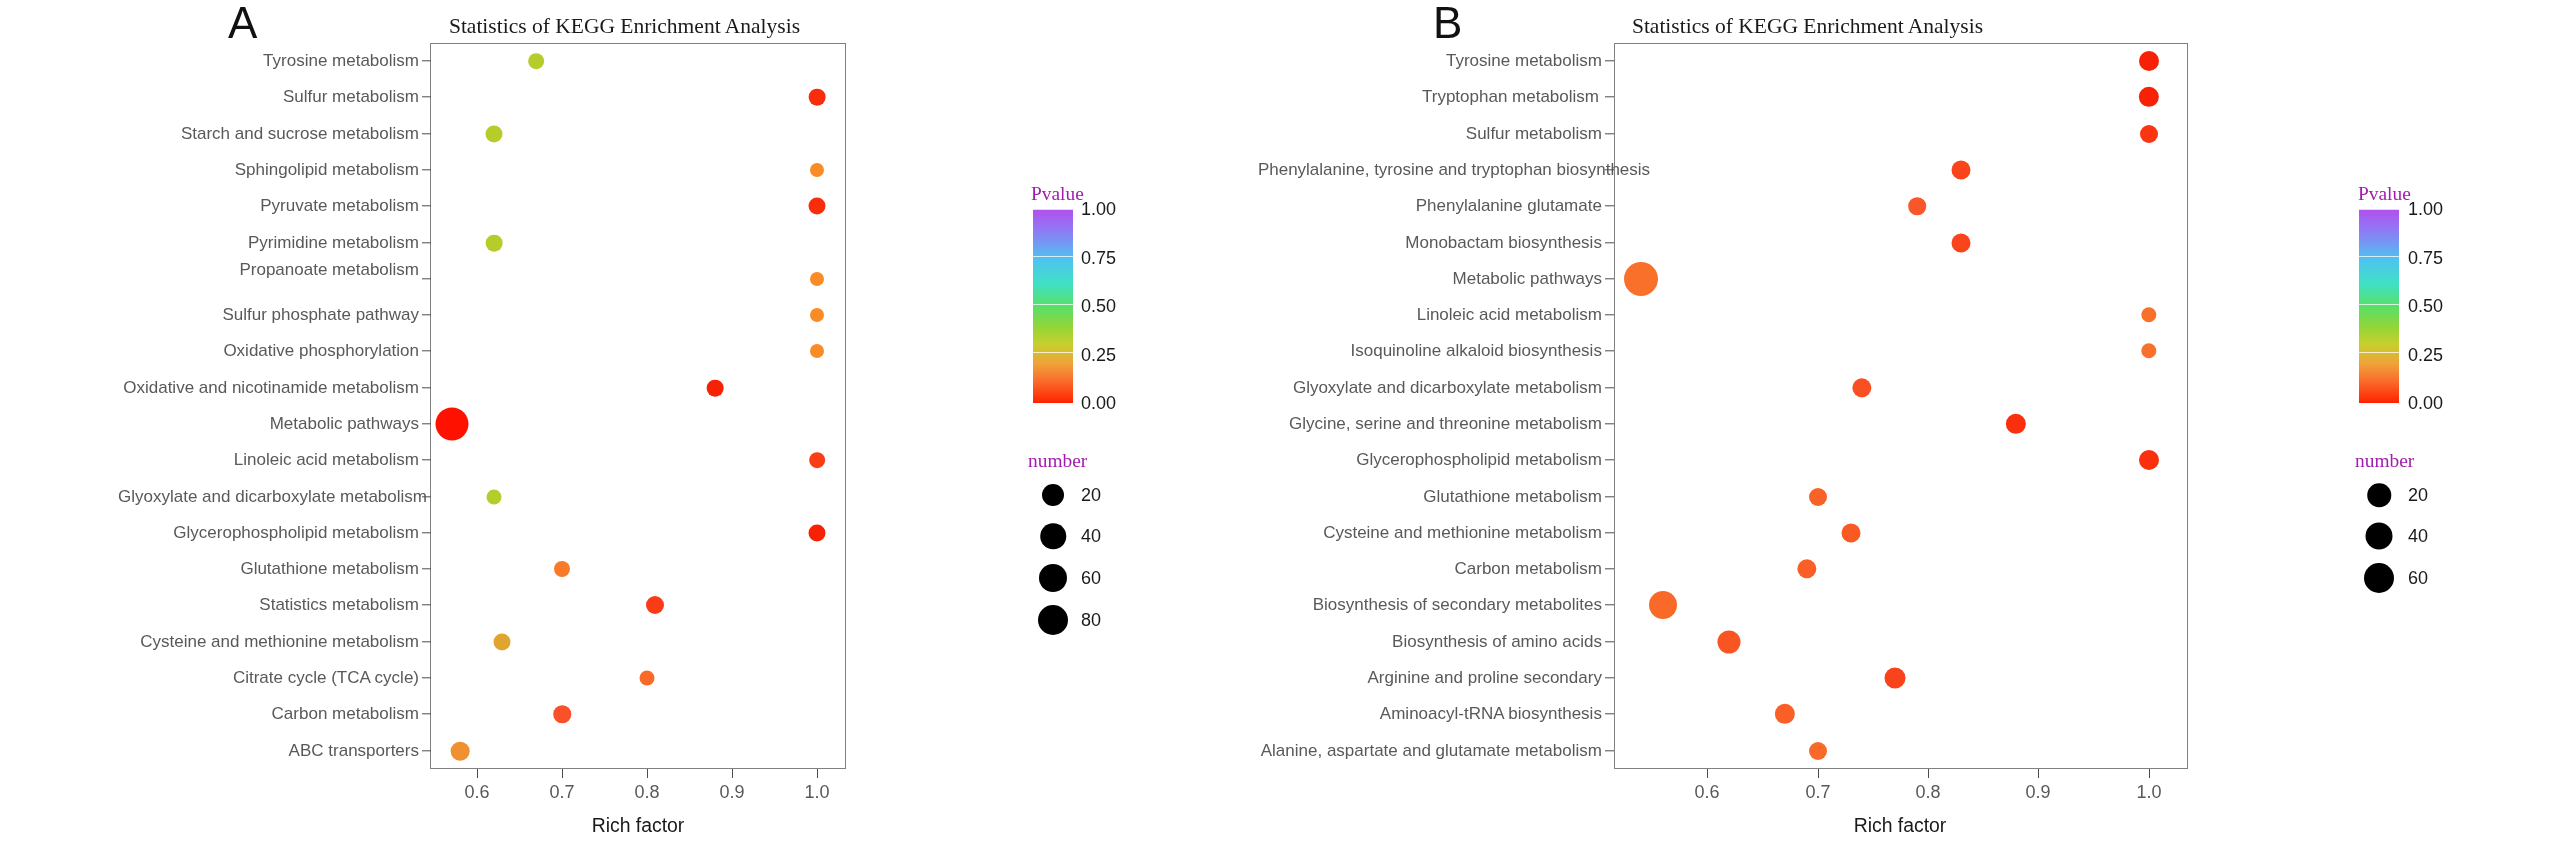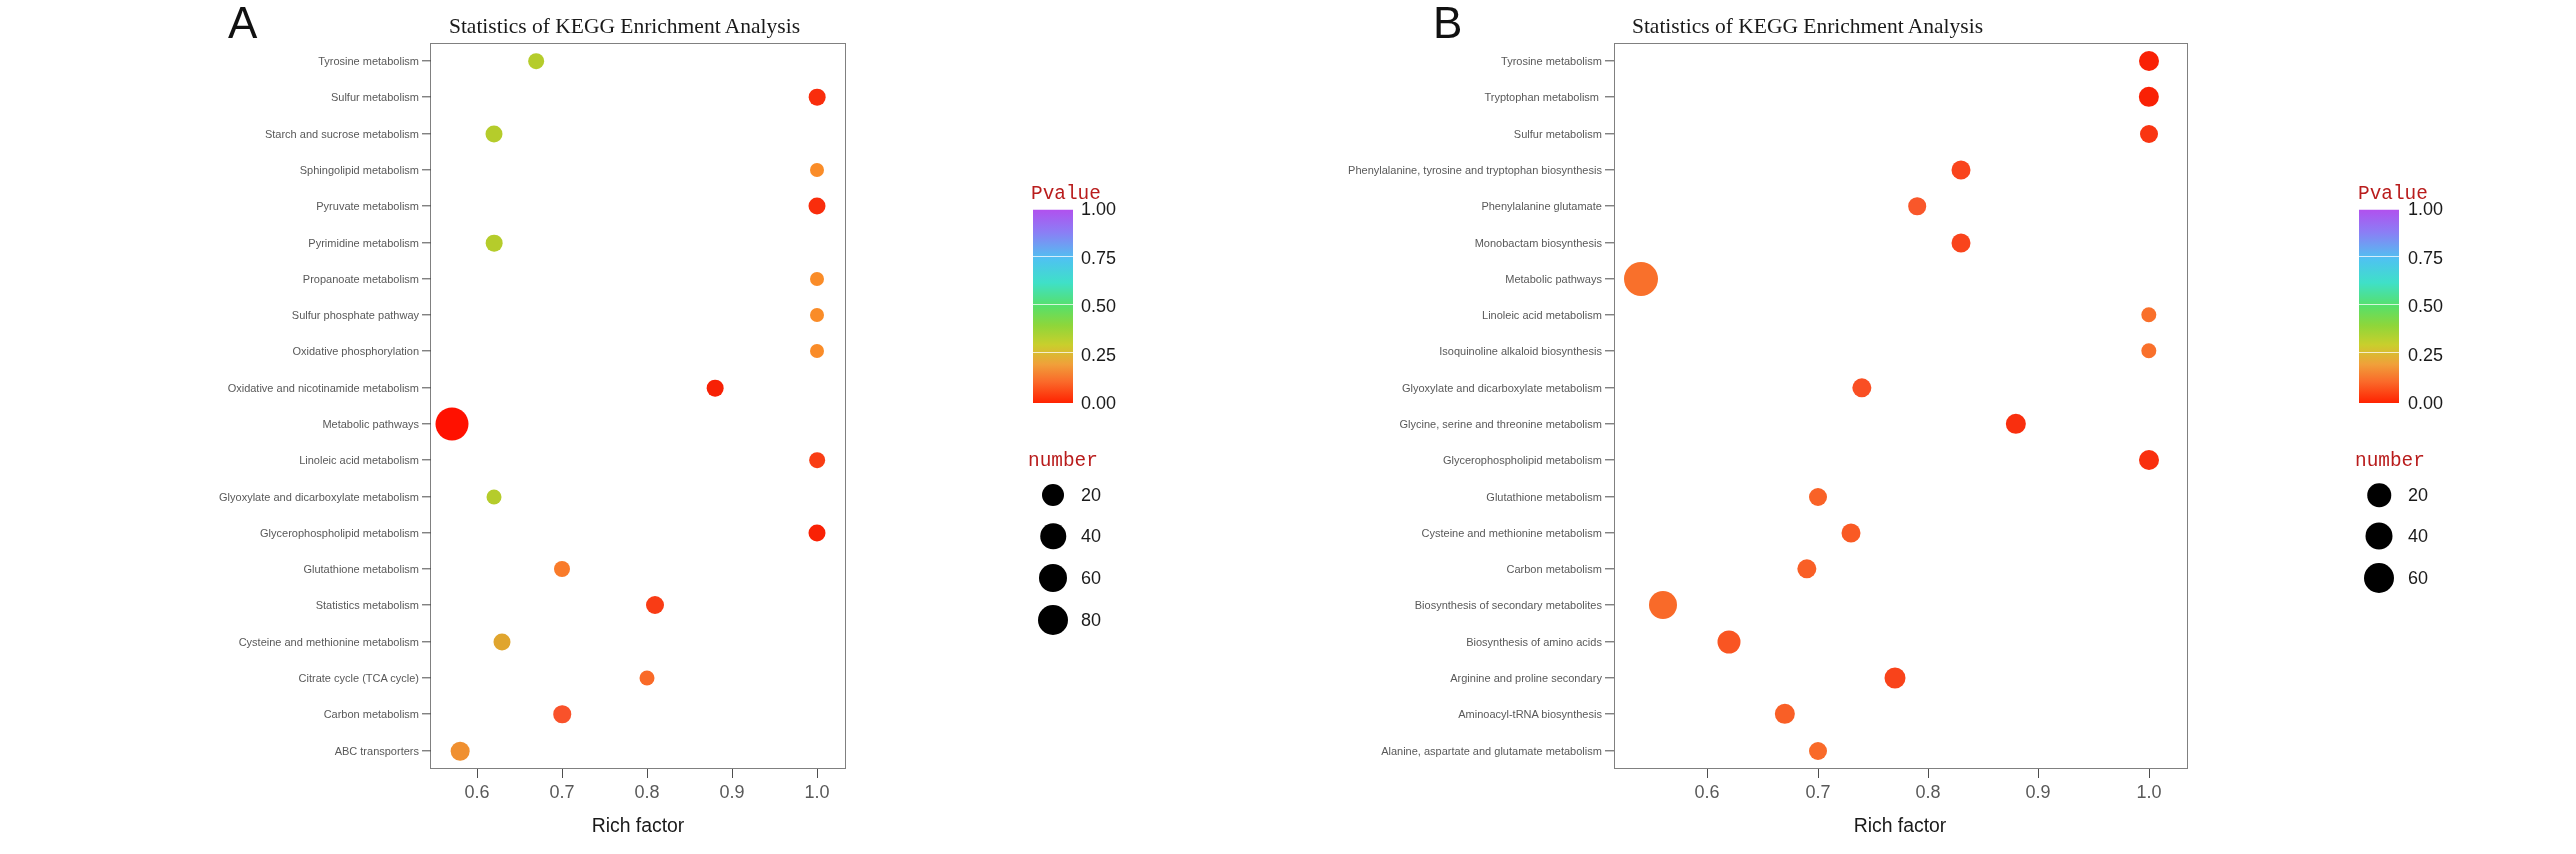--- a/index.html
+++ b/index.html
@@ -20,40 +20,40 @@
     font-size:21.5px;color:#1a1a1a;white-space:nowrap;
   }
 
   .plot-frame{
     position:absolute;border:1.4px solid #808080;background:#ffffff;box-sizing:border-box;
   }
 
   .ylabels{position:absolute;}
   .ylabel{
     position:absolute;right:0;transform:translateY(-50%);
-    font-size:11px;color:#595959;white-space:nowrap;text-align:right;
+    font-size:17px;color:#595959;white-space:nowrap;text-align:right;
     font-family:"Liberation Sans",sans-serif;
   }
   .ytick{position:absolute;width:8.6px;height:1.4px;background:#4d4d4d;transform:translateY(-50%);}
 
   .xtick{position:absolute;width:1.4px;height:8.6px;background:#4d4d4d;}
   .xlabel-tick{
     position:absolute;transform:translateX(-50%);font-size:18px;color:#595959;
     font-family:"Liberation Sans",sans-serif;white-space:nowrap;
   }
   .axis-title{
     position:absolute;transform:translateX(-50%);font-size:19.4px;color:#1a1a1a;
     font-family:"Liberation Sans",sans-serif;white-space:nowrap;
   }
 
   .bubble{position:absolute;border-radius:50%;transform:translate(-50%,-50%);}
 
   .legend-title{
-    position:absolute;font-size:19.4px;color:#b91c1c;white-space:nowrap;
-    font-family:Liberation Mono, monospace;
+    position:absolute;font-size:19.4px;color:#a21caf;white-space:nowrap;
+    font-family:Liberation Serif, serif;
   }
   .colorbar{
     position:absolute;width:40px;
     background:linear-gradient(to bottom,
       #b24fee 0%,
       #8b7ef5 12%,
       #4ec3f0 26%,
       #3fe0c8 38%,
       #57e06a 50%,
       #8ed63a 60%,
@@ -87,21 +87,21 @@
 
     <div class="plot-frame" id="frame-a" style="left:430px;top:43px;width:416px;height:726px;"></div>
 
     <div class="ylabels" id="ylabels-a">
         <div class="ylabel" style="left: 118px; width: 301px; top: 61px;">Tyrosine metabolism</div>
         <div class="ylabel" style="left: 118px; width: 301px; top: 97px;">Sulfur metabolism</div>
         <div class="ylabel" style="left: 118px; width: 301px; top: 134px;">Starch and sucrose metabolism</div>
         <div class="ylabel" style="left: 118px; width: 301px; top: 170px;">Sphingolipid metabolism</div>
         <div class="ylabel" style="left: 118px; width: 301px; top: 206px;">Pyruvate metabolism</div>
         <div class="ylabel" style="left: 118px; width: 301px; top: 243px;">Pyrimidine metabolism</div>
-        <div class="ylabel" style="left: 118px; width: 301px; top: 279px;">Propanoate metabolism</div>
+        <div class="ylabel" style="left: 118px; width: 301px; top: 270px;">Propanoate metabolism</div>
         <div class="ylabel" style="left: 118px; width: 301px; top: 315px;">Sulfur phosphate pathway</div>
         <div class="ylabel" style="left: 118px; width: 301px; top: 351px;">Oxidative phosphorylation</div>
         <div class="ylabel" style="left: 118px; width: 301px; top: 388px;">Oxidative and nicotinamide metabolism</div>
         <div class="ylabel" style="left: 118px; width: 301px; top: 424px;">Metabolic pathways</div>
         <div class="ylabel" style="left: 118px; width: 301px; top: 460px;">Linoleic acid metabolism</div>
         <div class="ylabel" style="left: 118px; width: 301px; top: 497px;">Glyoxylate and dicarboxylate metabolism</div>
         <div class="ylabel" style="left: 118px; width: 301px; top: 533px;">Glycerophospholipid metabolism</div>
         <div class="ylabel" style="left: 118px; width: 301px; top: 569px;">Glutathione metabolism</div>
         <div class="ylabel" style="left: 118px; width: 301px; top: 605px;">Statistics metabolism</div>
         <div class="ylabel" style="left: 118px; width: 301px; top: 642px;">Cysteine and methionine metabolism</div>

